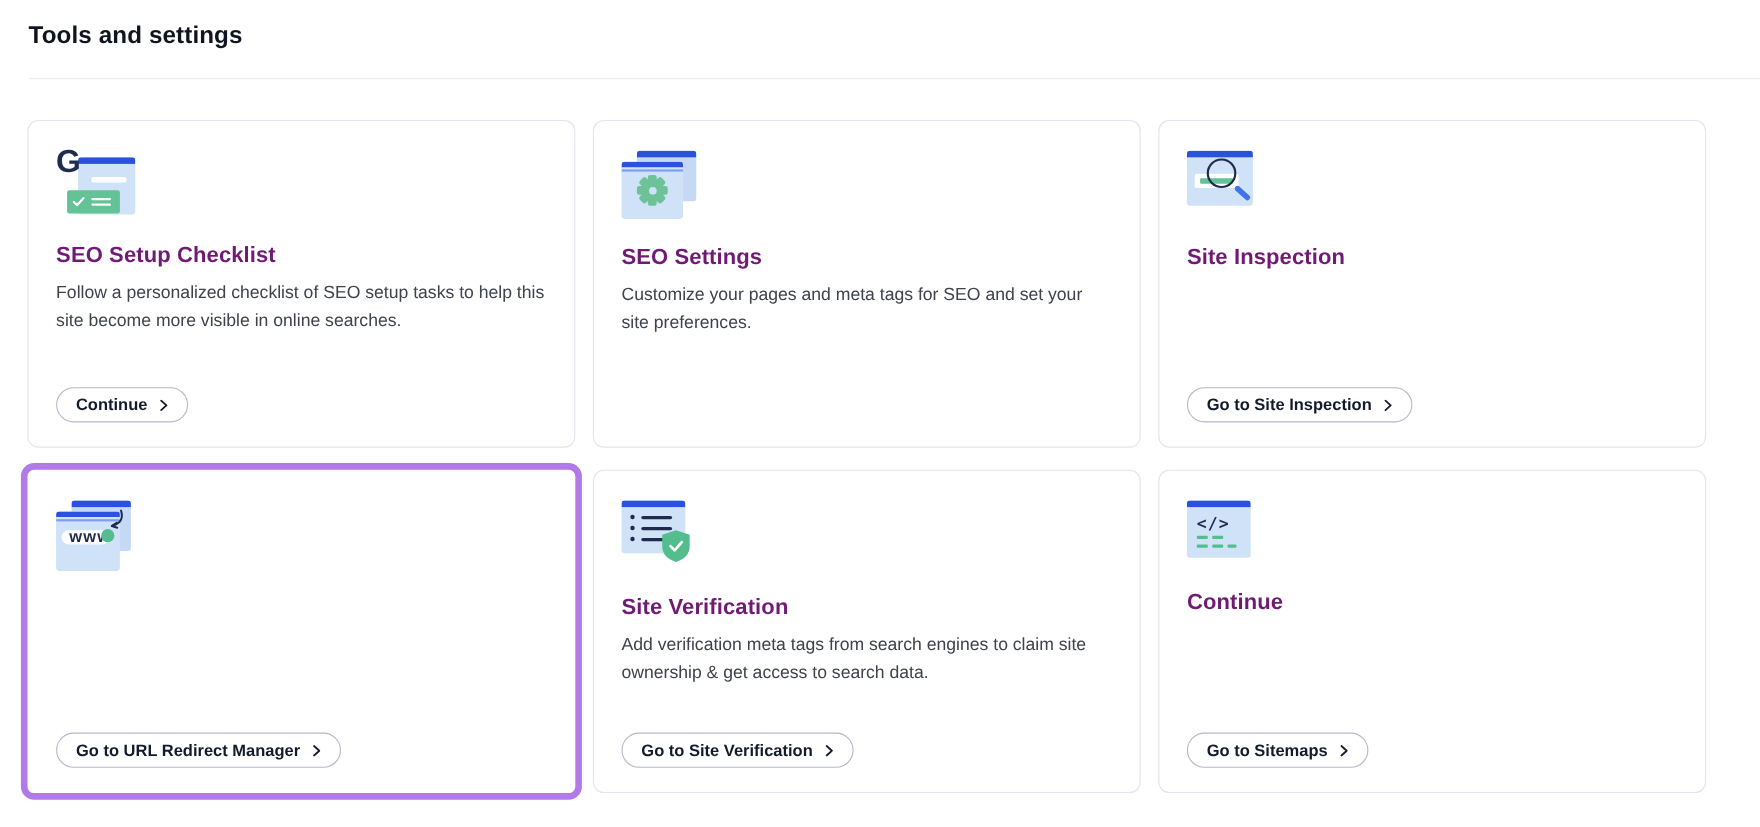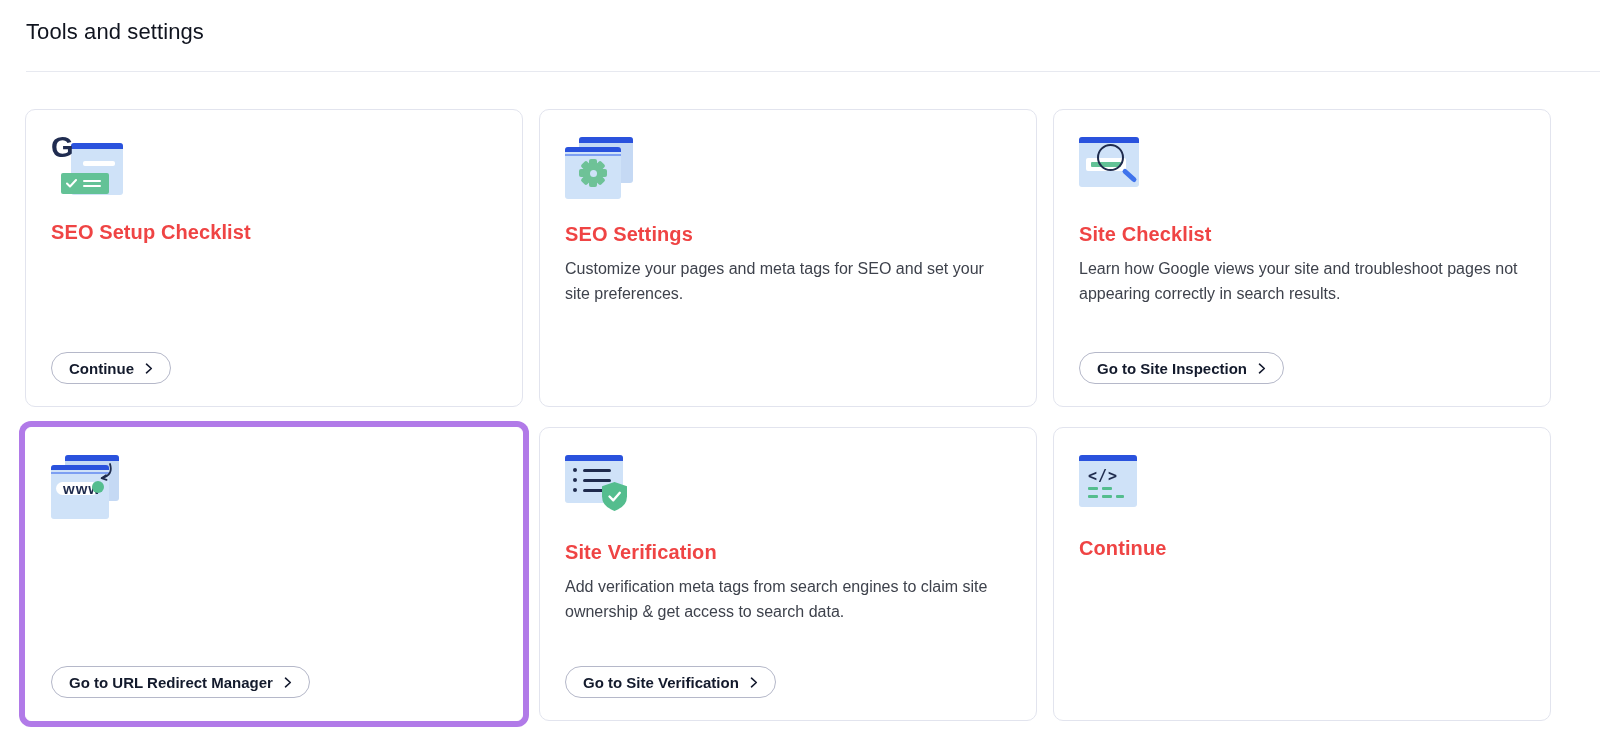--- a/index.html
+++ b/index.html
@@ -8,21 +8,21 @@
     width: 1600px; height: 752px;
     background: #ffffff;
     font-family: "Liberation Sans", sans-serif;
     color: #131a2c;
     overflow: hidden;
   }
 
   
   .header { padding: 19px 0 0 26px; height: 73px; }
   .page-title {
-    margin: 0; font-size: 22px; font-weight: 400;
+    margin: 0; font-size: 22px; font-weight: 700;
     color: #10141f; letter-spacing: 0.1px;
   }
   .header-divider {
     margin-top: 26px; height: 1px; background: #e7e9f0; width: 100%;
   }
 
   
   .cards {
     display: grid;
     grid-template-columns: repeat(3, 498px);
@@ -37,21 +37,21 @@
     padding: 27px 24px 22px 25px;
     display: flex; flex-direction: column; align-items: flex-start;
   }
   .card.highlighted {
     border-color: #ffffff;
     box-shadow: 0 0 0 6px #b17ae8;
     border-radius: 6px;
   }
   .card-title {
     margin: 24px 0 10px; font-size: 20px; font-weight: 700;
-    color: #ef4444; letter-spacing: 0.1px; text-align: center;
+    color: #701a75; letter-spacing: 0.1px; text-align: center;
   }
   .card-desc {
     margin: 0; font-size: 16px; line-height: 25px;
     color: #3e424c; max-width: 452px;
   }
   .btn {
     margin-top: auto;
     display: inline-flex; align-items: center; gap: 11px;
     height: 32px; padding: 0 17px;
     background: #fff;
@@ -157,20 +157,21 @@
             <path d="M1 4.5 L4 7.5 L10 1" stroke="#fff" stroke-width="2" fill="none" stroke-linecap="round" stroke-linejoin="round"></path>
           </svg>
         <span class="lines">
             <i></i>
             <i></i>
           </span>
       </div>
       <span class="g">G</span>
     </div>
     <h3 class="card-title">SEO Setup Checklist</h3>
+    <p class="card-desc">Follow a personalized checklist of SEO setup tasks to help this site become more visible in online searches.</p>
     <button class="btn">
       <span>Continue</span>
       <span class="chev">
           <svg width="8" height="11" viewBox="0 0 8 11">
             <path d="M1.5 1.2 L6.3 5.5 L1.5 9.8" stroke="#141a2e" stroke-width="1.6" fill="none" stroke-linecap="round" stroke-linejoin="round"></path>
           </svg>
         </span>
     </button>
   </div>
 
@@ -199,22 +200,21 @@
   <div class="card">
     <div class="icon icon-inspect">
       <div class="win blue-body" style="left:0; top:0; width:60px; height:50px;">
           <div class="bar"></div>
         </div>
       <div class="result"></div>
       <div class="green-bar"></div>
       <div class="ring"></div>
       <div class="handle"></div>
     </div>
-    <h3 class="card-title">Site Checklist</h3>
-    <p class="card-desc">Learn how Google views your site and troubleshoot pages not appearing correctly in search results.</p>
+    <h3 class="card-title">Site Inspection</h3>
     <button class="btn">
       <span>Go to Site Inspection</span>
       <span class="chev">
           <svg width="8" height="11" viewBox="0 0 8 11">
             <path d="M1.5 1.2 L6.3 5.5 L1.5 9.8" stroke="#141a2e" stroke-width="1.6" fill="none" stroke-linecap="round" stroke-linejoin="round"></path>
           </svg>
         </span>
     </button>
   </div>
 
@@ -288,15 +288,23 @@
           <i></i>
           <i></i>
         </div>
       <div class="dashes" style="top:40px;">
           <i></i>
           <i></i>
           <i class="short"></i>
         </div>
     </div>
     <h3 class="card-title">Continue</h3>
+    <button class="btn">
+      <span>Go to Sitemaps</span>
+      <span class="chev">
+          <svg width="8" height="11" viewBox="0 0 8 11">
+            <path d="M1.5 1.2 L6.3 5.5 L1.5 9.8" stroke="#141a2e" stroke-width="1.6" fill="none" stroke-linecap="round" stroke-linejoin="round"></path>
+          </svg>
+        </span>
+    </button>
   </div>
 
 </div>
 
 </body></html>

